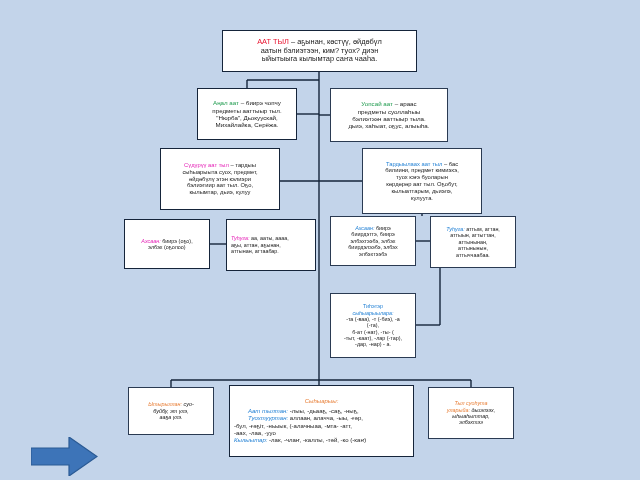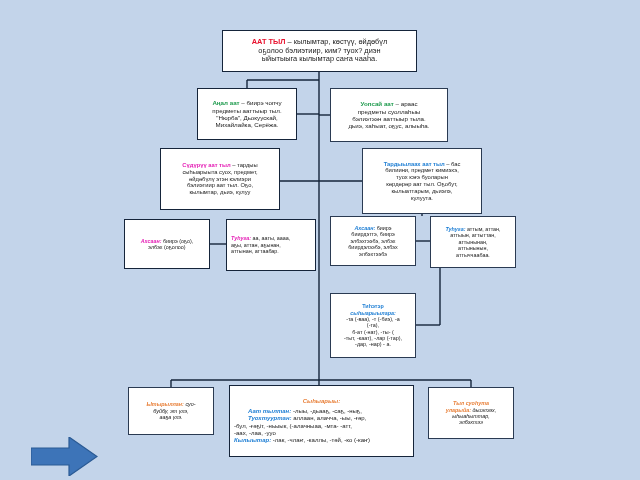--- a/index.html
+++ b/index.html
@@ -24,21 +24,21 @@
     text-align:center;
     color:#1a1a1a;
     line-height:1.18;
     display:flex;
     flex-direction:column;
     justify-content:center;
     padding:3px 4px;
   }
   .box.thin{border-width:1.1px;border-color:#2a3a52;}
   .box p{margin:0;}
-  .hd{font-weight:bold;}
+  .hd{font-weight:normal;}
   .red{color:#e8112d;}
   .green{color:#1f9b4e;}
   .magenta{color:#e520b6;}
   .blue{color:#1f7fd4;}
   .orange{color:#e8803a;}
   .ital{font-style:italic;}
   
   .t-root{font-size:7.4px;}
   .t-mid{font-size:6.2px;}
   .t-sm{font-size:5.8px;}
@@ -88,22 +88,22 @@
       <line x1="440" y1="325" x2="440" y2="268"></line>
 
       <line x1="171" y1="380" x2="471" y2="380"></line>
       <line x1="171" y1="380" x2="171" y2="387"></line>
       <line x1="471" y1="380" x2="471" y2="387"></line>
       <line x1="319" y1="380" x2="319" y2="385"></line>
     </g>
   </svg>
 
   <div class="box t-root" id="b-root">
-    <p><span class="hd red">ААТ ТЫЛ</span><span> – кылымтар, көстүү, өйдөбүл</span></p>
-    <p>оҕолоо бэлиэтиир, ким? туох? диэн</p>
+    <p><span class="hd red">ААТ ТЫЛ</span><span> – аҕынан, көстүү, өйдөбүл</span></p>
+    <p>аатын бэлиэтээн, ким? туох? диэн</p>
     <p>ыйытыыга кылымтар саҥа чааһа.</p>
   </div>
 
   <div class="box t-mid" id="b-anal">
     <p><span class="hd green">Аңал аат</span><span> – биирэ чопчу</span></p>
     <p>предметы ааттыыр тыл.</p>
     <p>"Нюрба", Дьокуускай,</p>
     <p>Михайлайка, Серёжа.</p>
   </div>
 

